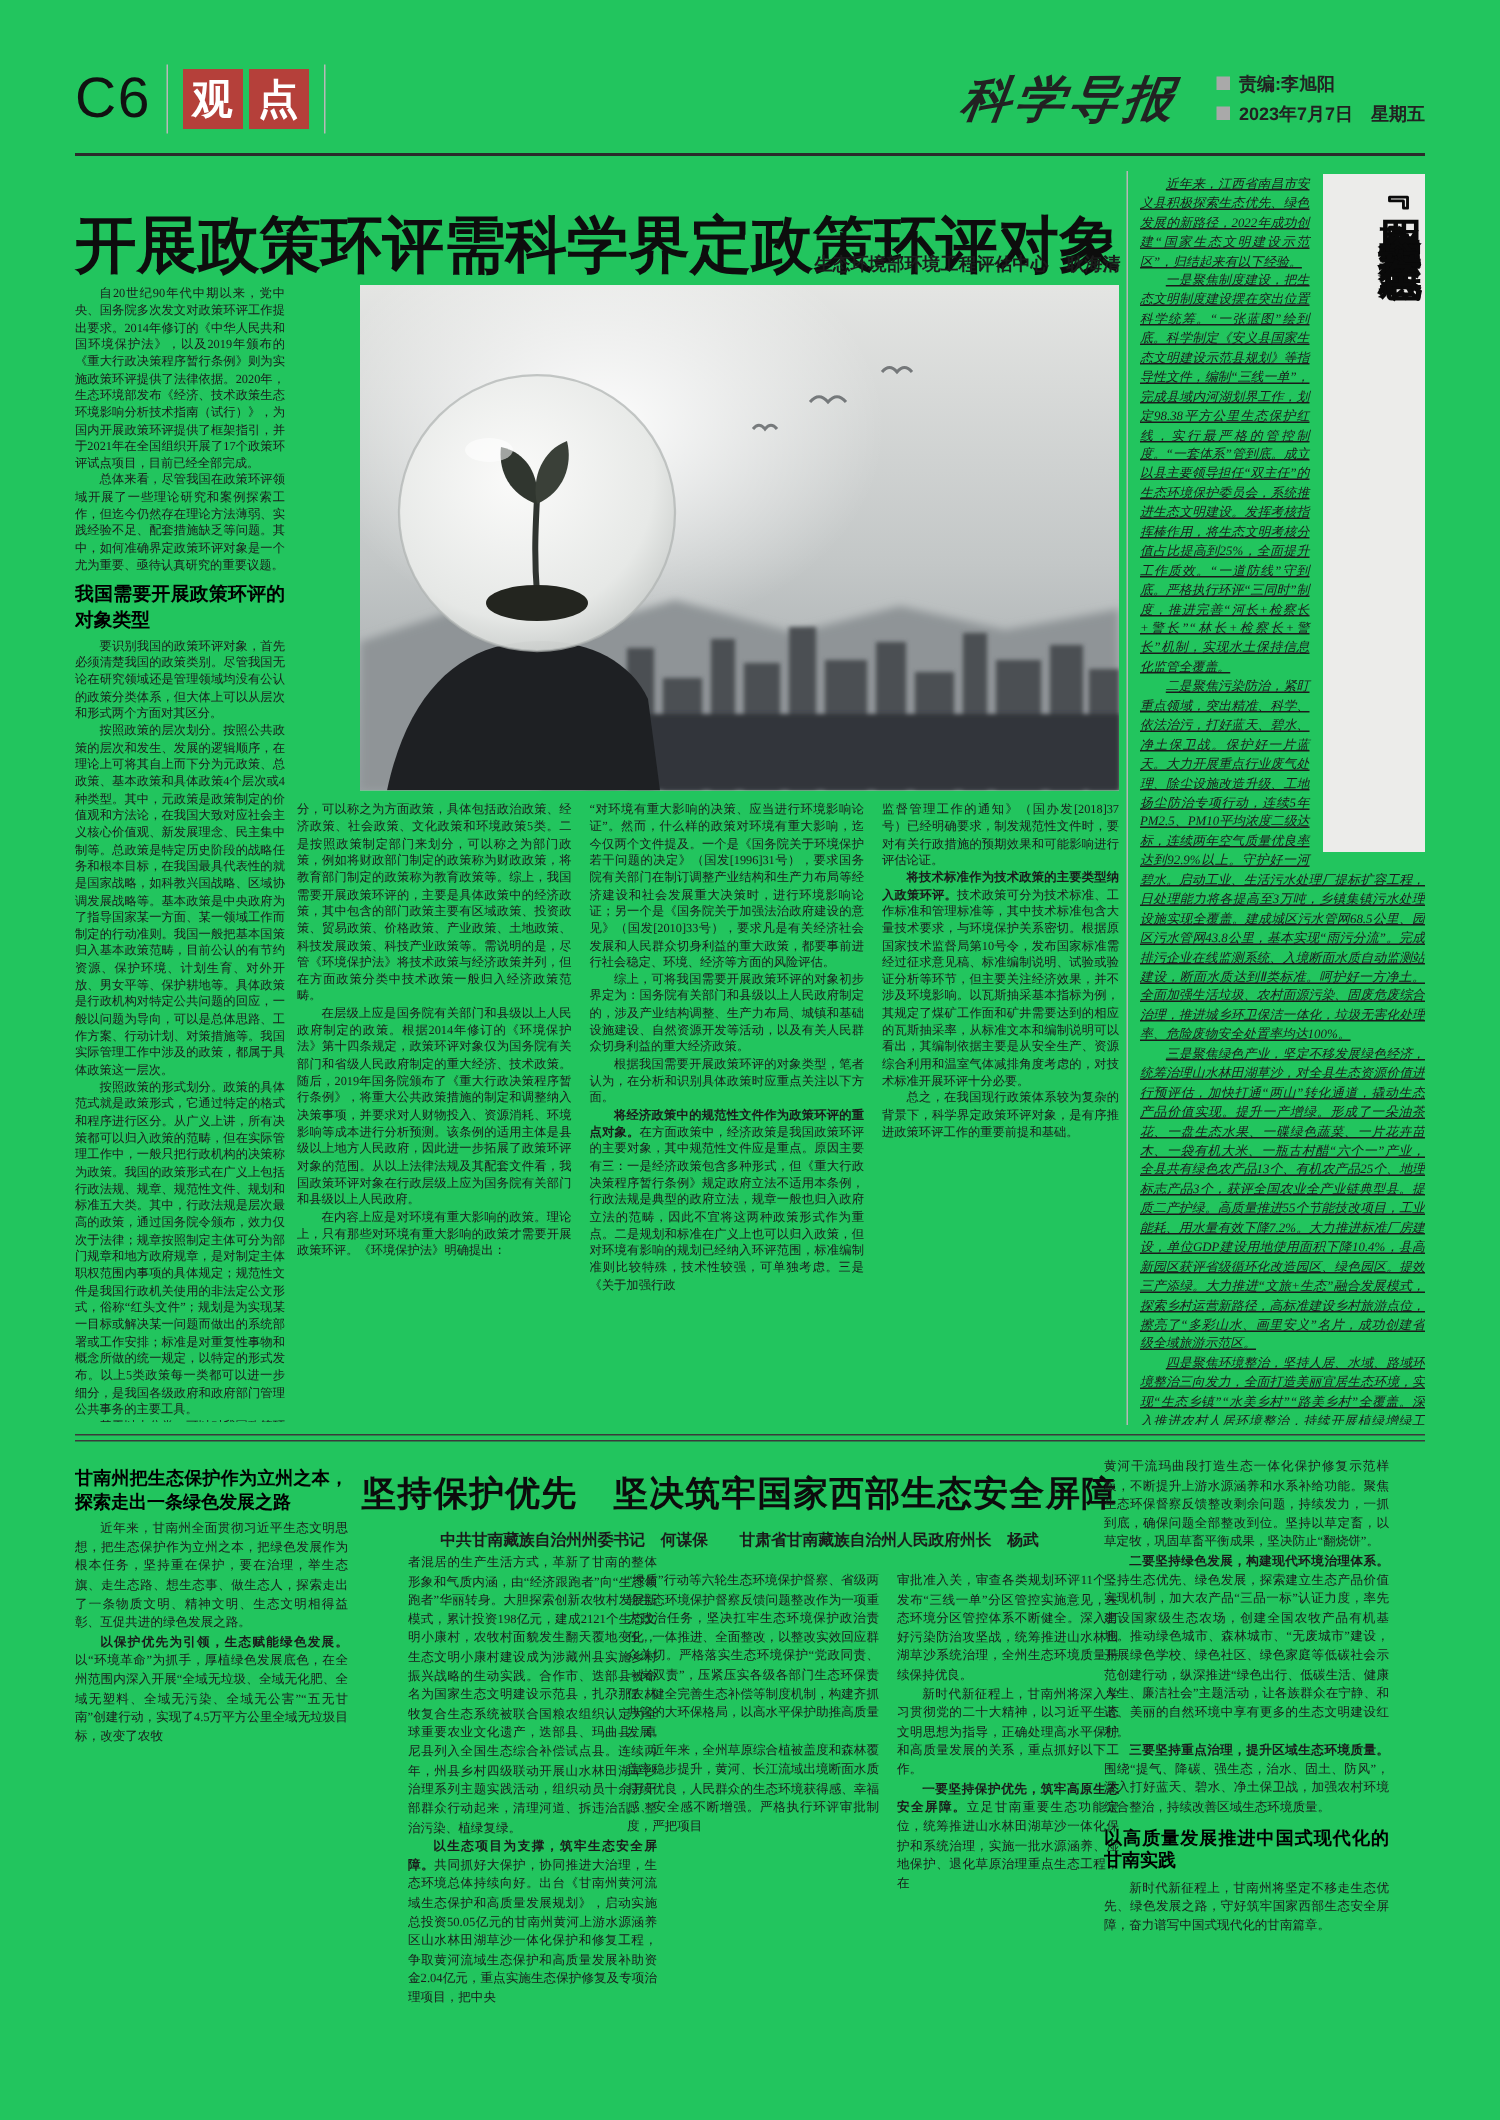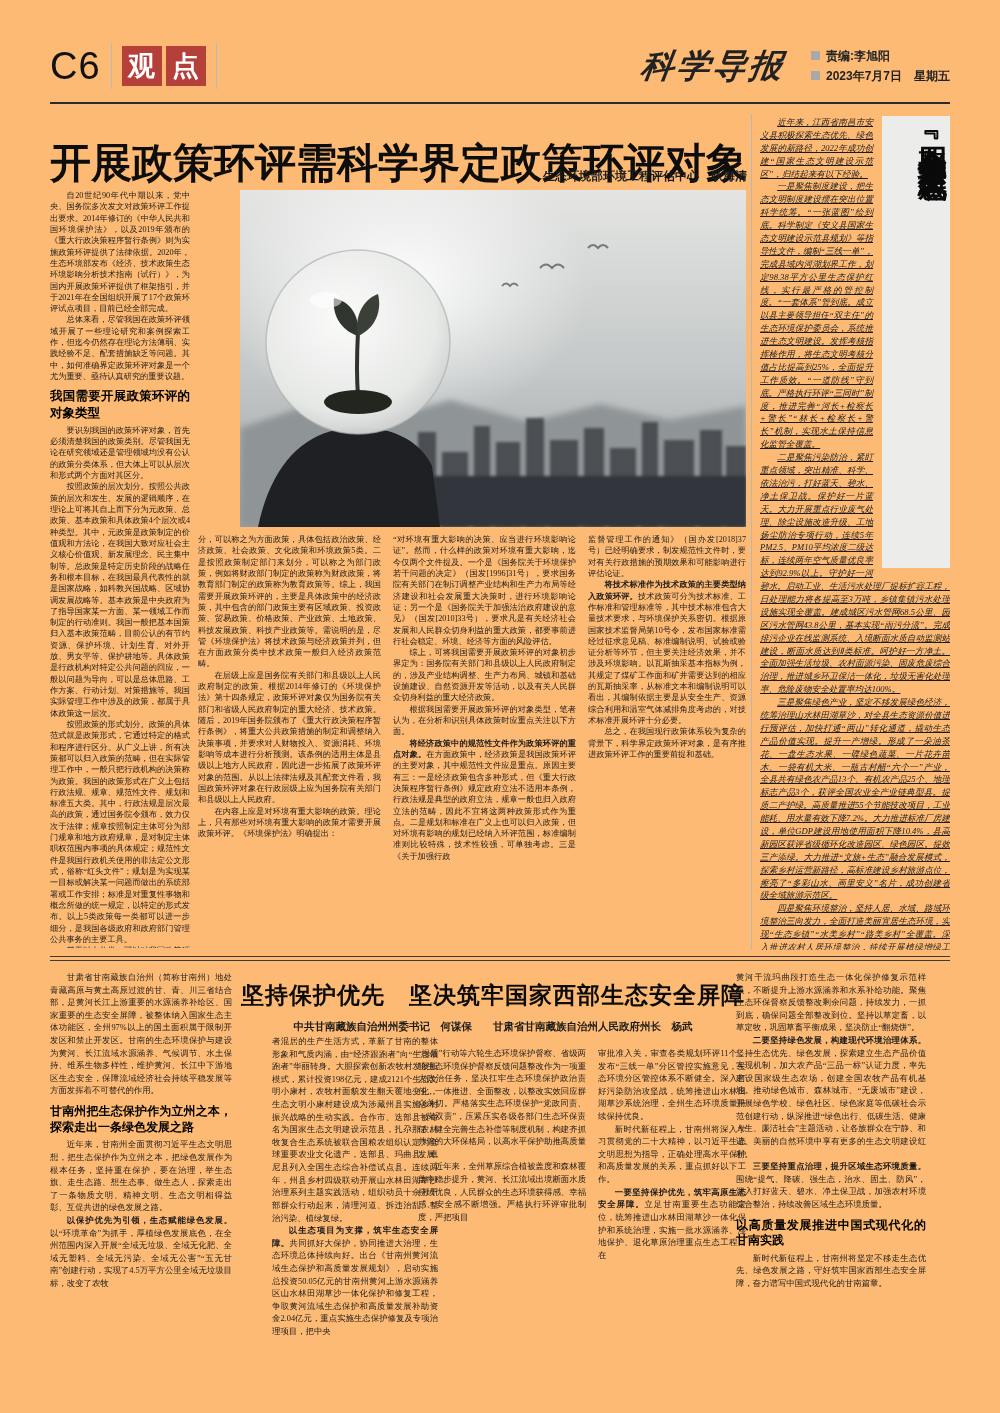--- a/index.html
+++ b/index.html
@@ -1,16 +1,16 @@
 <!DOCTYPE html>
 <html><head>
 <meta charset="utf-8">
 <style>
   html,body{margin:0;padding:0;background:#dcdad5;}
-  #page{position:relative;width:1000px;height:1413px;margin:0 auto;background:#fdba74;
+  #page{position:relative;width:1000px;height:1413px;margin:0 auto;background:#22c55e;
         font-family:"Liberation Serif",serif;color:#1b1b1b;overflow:hidden;}
   
   .hdr{position:absolute;left:50px;right:50px;top:34px;height:64px;display:flex;align-items:center;}
   .edition{font-family:"Liberation Sans",sans-serif;font-size:38px;color:#111;letter-spacing:1px;}
   .hsep{width:1px;height:46px;background:#b9b9b9;margin:0 10px;}
   .badges{display:flex;gap:4px;}
   .badge{width:40px;height:40px;background:#b5403a;color:#fff;display:flex;align-items:center;justify-content:center;
          font-family:"Liberation Sans",sans-serif;font-weight:bold;font-size:27px;}
   .hspring{flex:1;}
   .masthead{font-family:"DejaVu Serif",serif;font-weight:bold;font-style:italic;font-size:33px;
@@ -180,21 +180,20 @@
         <p class="para">一是聚焦制度建设，把生态文明制度建设摆在突出位置科学统筹。“一张蓝图”绘到底。科学制定《安义县国家生态文明建设示范县规划》等指导性文件，编制“三线一单”，完成县域内河湖划界工作，划定98.38平方公里生态保护红线，实行最严格的管控制度。“一套体系”管到底。成立以县主要领导担任“双主任”的生态环境保护委员会，系统推进生态文明建设。发挥考核指挥棒作用，将生态文明考核分值占比提高到25%，全面提升工作质效。“一道防线”守到底。严格执行环评“三同时”制度，推进完善“河长+检察长+警长”“林长+检察长+警长”机制，实现水土保持信息化监管全覆盖。</p>
         <p class="para">二是聚焦污染防治，紧盯重点领域，突出精准、科学、依法治污，打好蓝天、碧水、净土保卫战。保护好一片蓝天。大力开展重点行业废气处理、除尘设施改造升级、工地扬尘防治专项行动，连续5年PM2.5、PM10平均浓度二级达标，连续两年空气质量优良率达到92.9%以上。守护好一河碧水。启动工业、生活污水处理厂提标扩容工程，日处理能力将各提高至3万吨，乡镇集镇污水处理设施实现全覆盖。建成城区污水管网68.5公里、园区污水管网43.8公里，基本实现“雨污分流”。完成排污企业在线监测系统、入境断面水质自动监测站建设，断面水质达到Ⅱ类标准。呵护好一方净土。全面加强生活垃圾、农村面源污染、固废危废综合治理，推进城乡环卫保洁一体化，垃圾无害化处理率、危险废物安全处置率均达100%。</p>
         <p class="para">三是聚焦绿色产业，坚定不移发展绿色经济，统筹治理山水林田湖草沙，对全县生态资源价值进行预评估，加快打通“两山”转化通道，撬动生态产品价值实现。提升一产增绿。形成了一朵油茶花、一盘生态水果、一碟绿色蔬菜、一片花卉苗木、一袋有机大米、一瓶古村醋“六个一”产业，全县共有绿色农产品13个、有机农产品25个、地理标志产品3个，获评全国农业全产业链典型县。提质二产护绿。高质量推进55个节能技改项目，工业能耗、用水量有效下降7.2%。大力推进标准厂房建设，单位GDP建设用地使用面积下降10.4%，县高新园区获评省级循环化改造园区、绿色园区。提效三产添绿。大力推进“文旅+生态”融合发展模式，探索乡村运营新路径，高标准建设乡村旅游点位，擦亮了“多彩山水、画里安义”名片，成功创建省级全域旅游示范区。</p>
         <p class="para">四是聚焦环境整治，坚持人居、水域、路域环境整治三向发力，全面打造美丽宜居生态环境，实现“生态乡镇”“水美乡村”“路美乡村”全覆盖。深入推进农村人居环境整治，持续开展植绿增绿工作，全县森林覆盖率达45.62%，10个乡镇全部获评“省级生态乡镇”，3个乡镇获评“国家级生态乡镇”。大力实施全国水系连通及水美乡村试点县项目，加快推进潦河综合整治工程，建成了122个农村生活污水处理项目，率先在全市实现建制村污水处理设施全覆盖。围绕“畅安舒美”目标，打造了6条省级美丽生态文明示范路，修建整治道路702条949.2公里，国省道黑化率达100%，获评全国“四好农村路”示范县。</p>
       </div>
   </div>
 
   <div class="rule-mid"></div>
 
   <div id="b-left" class="bcol">
-      <p class="para">甘肃省甘南藏族自治州（简称甘南州）地处青藏高原与黄土高原过渡的甘、青、川三省结合部，是黄河长江上游重要的水源涵养补给区、国家重要的生态安全屏障，被整体纳入国家生态主体功能区，全州97%以上的国土面积属于限制开发区和禁止开发区。甘南的生态环境保护与建设为黄河、长江流域水源涵养、气候调节、水土保持、维系生物多样性，维护黄河、长江中下游地区生态安全，保障流域经济社会持续平稳发展等方面发挥着不可替代的作用。</p>
       <h3 class="colhead">甘南州把生态保护作为立州之本，探索走出一条绿色发展之路</h3>
       <p class="para">近年来，甘南州全面贯彻习近平生态文明思想，把生态保护作为立州之本，把绿色发展作为根本任务，坚持重在保护，要在治理，举生态旗、走生态路、想生态事、做生态人，探索走出了一条物质文明、精神文明、生态文明相得益彰、互促共进的绿色发展之路。</p>
       <p class="para"><b>以保护优先为引领，生态赋能绿色发展。</b>以“环境革命”为抓手，厚植绿色发展底色，在全州范围内深入开展“全域无垃圾、全域无化肥、全域无塑料、全域无污染、全域无公害”“五无甘南”创建行动，实现了4.5万平方公里全域无垃圾目标，改变了农牧</p>
     </div>
 
   <div class="b-headblock">
     <h2 class="b-headline">坚持保护优先　坚决筑牢国家西部生态安全屏障</h2>
     <div class="b-byline">中共甘南藏族自治州州委书记　何谋保　　甘肃省甘南藏族自治州人民政府州长　杨武</div>
   </div>
 

